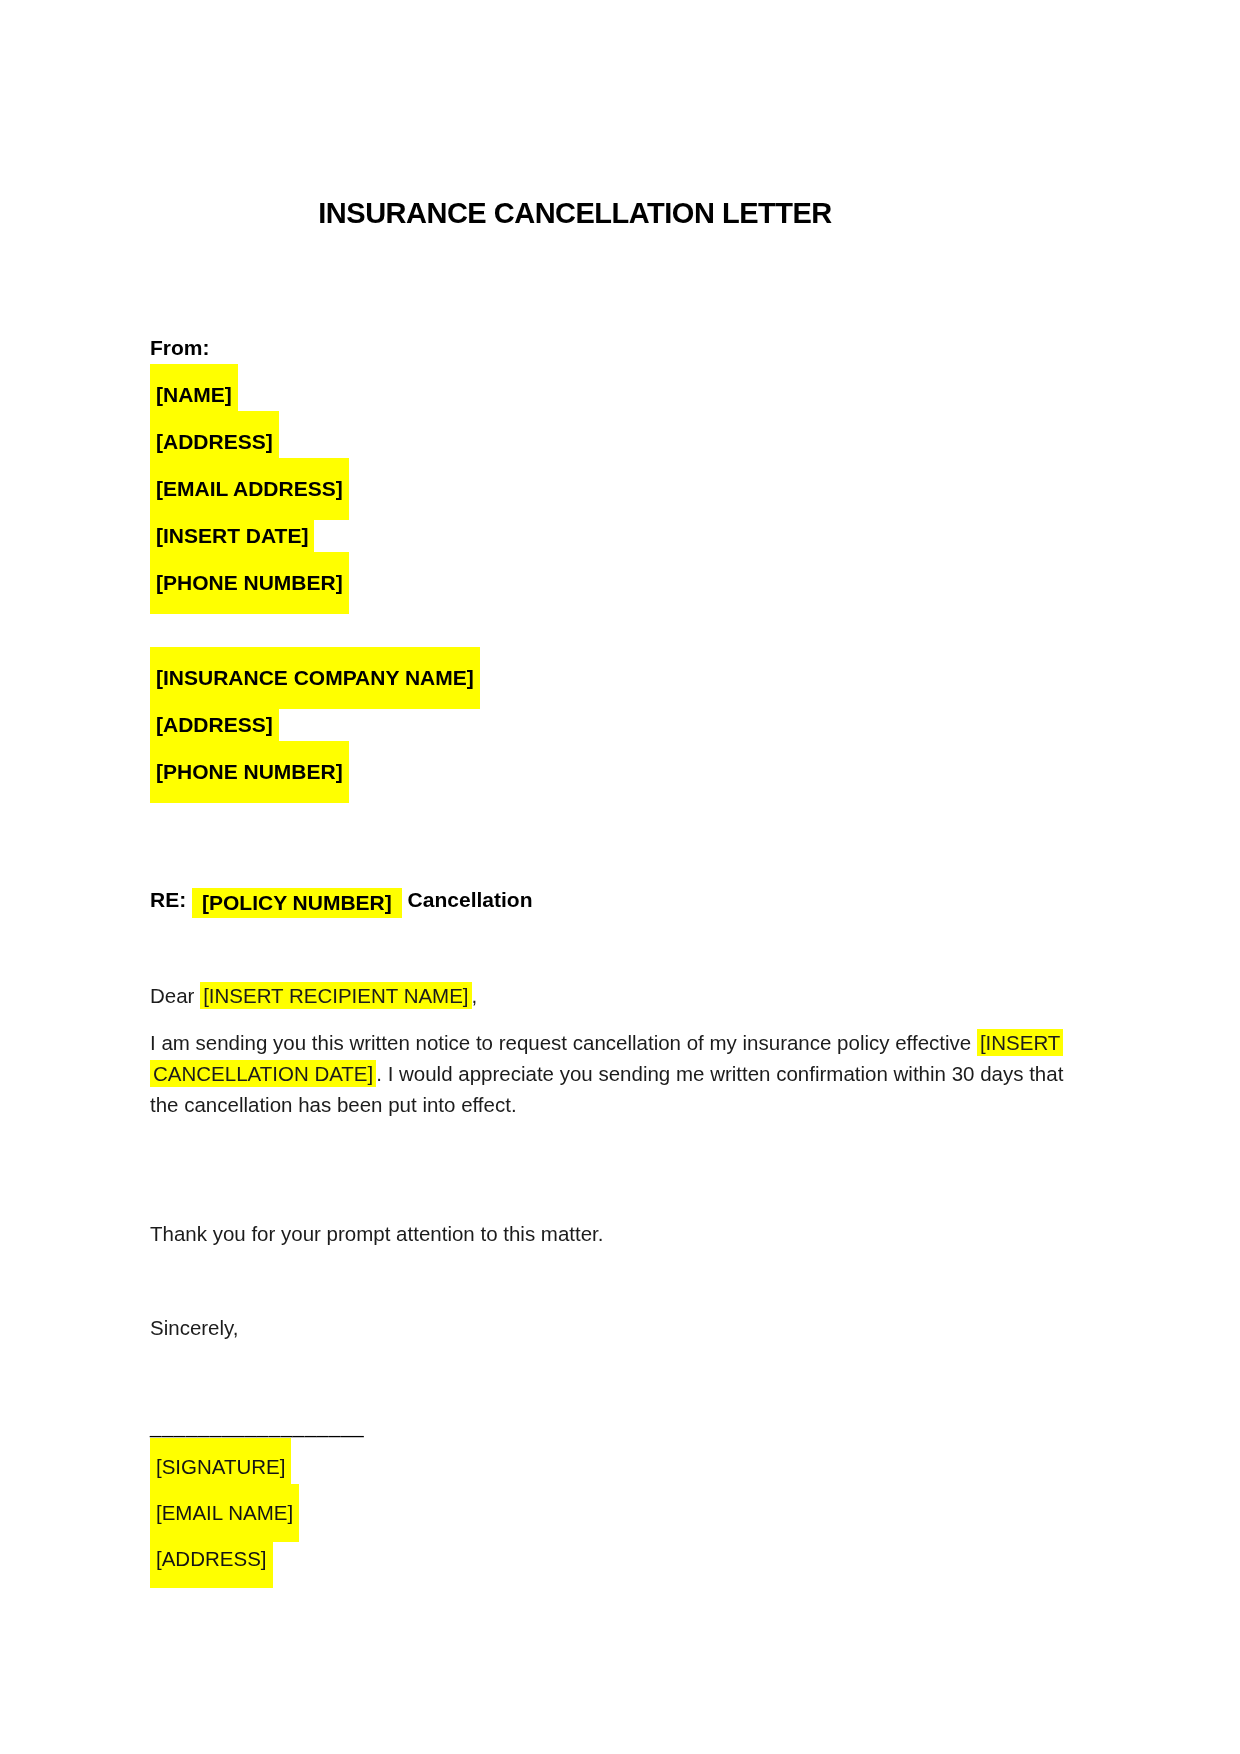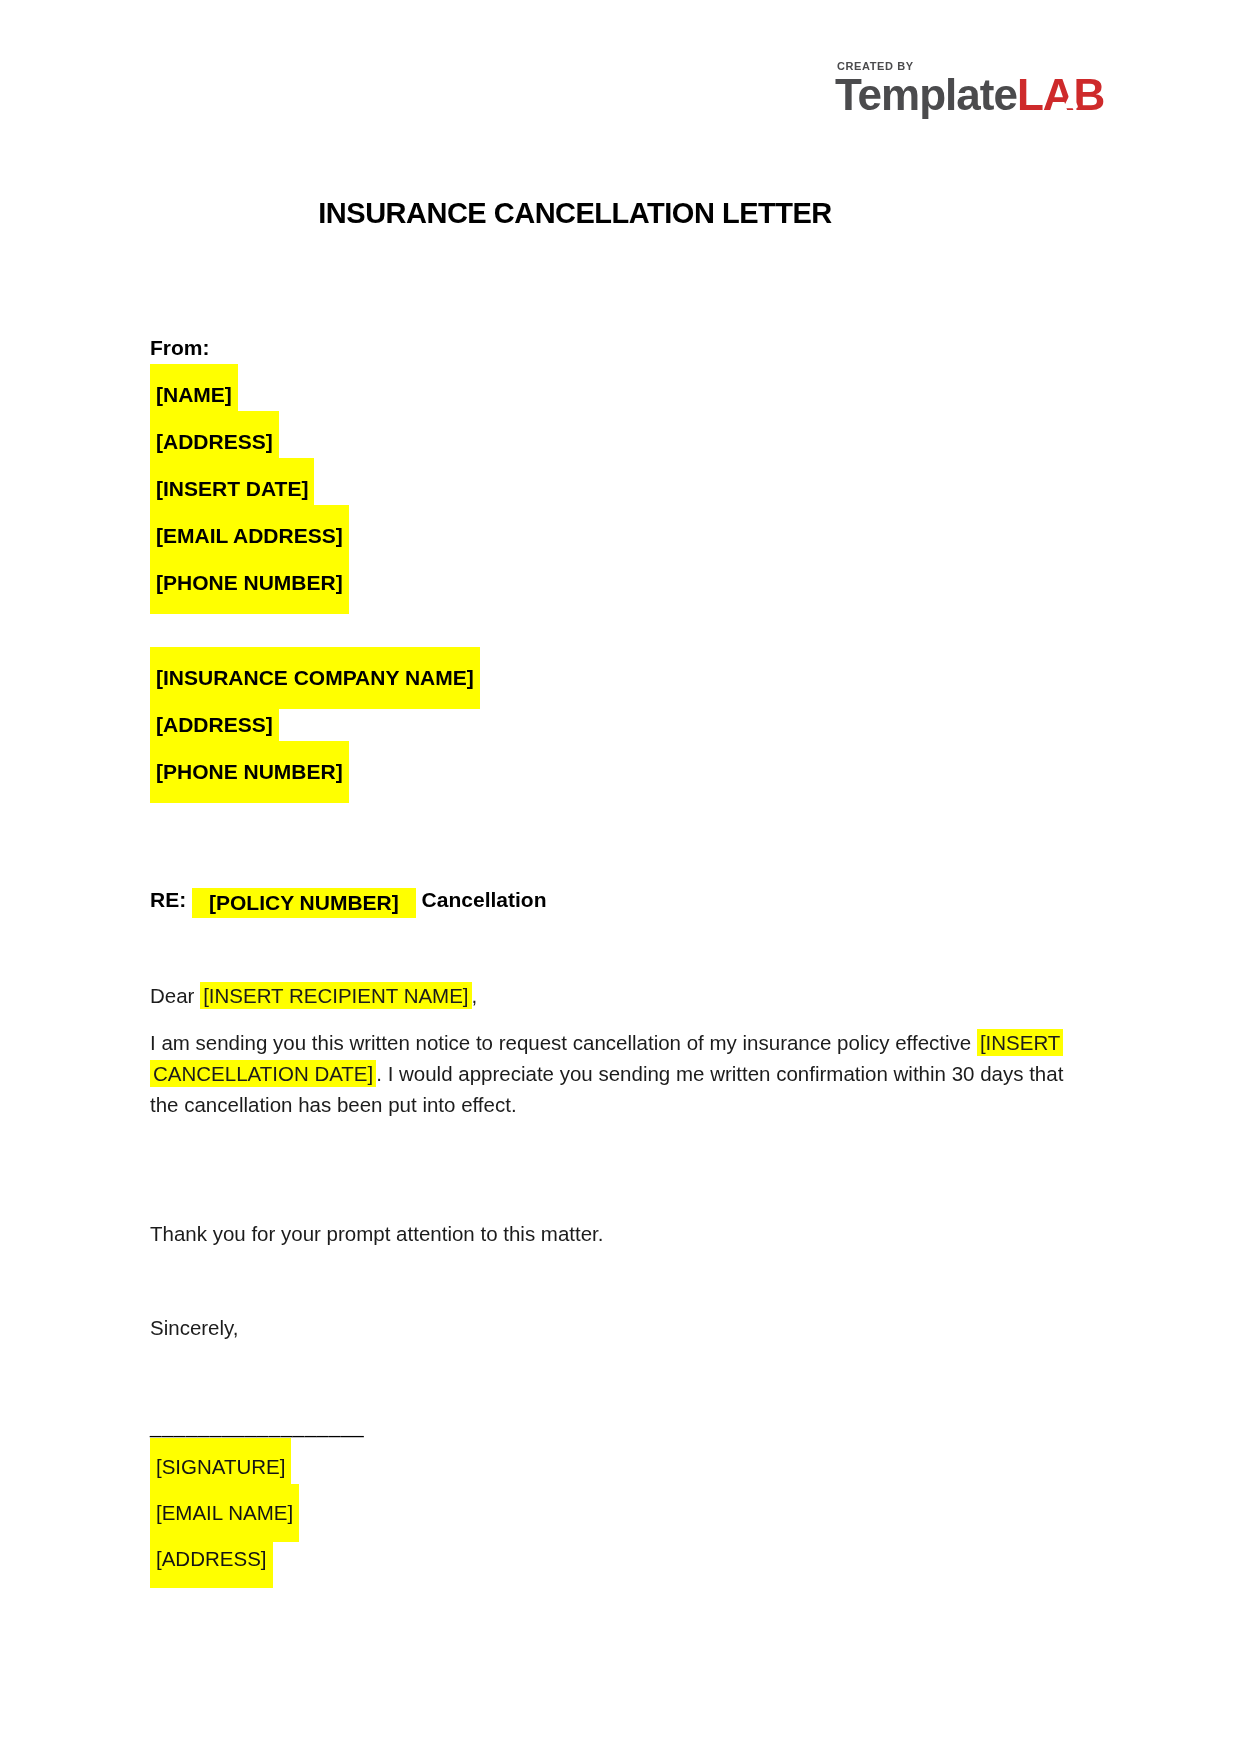--- a/index.html
+++ b/index.html
@@ -32,21 +32,21 @@
   .label-row{height:31px;margin-bottom:16px;display:flex;align-items:center;
     font-size:21px;font-weight:700;color:#000;}
   .hl-row{height:31px;margin-bottom:16px;display:flex;align-items:center;}
   .hlb{
     background:#ffff00;color:#000;
     font-size:21px;font-weight:700;padding:19px 6px;
   }
   
   .subject{position:absolute;left:150px;top:888px;height:31px;display:flex;align-items:flex-start;
     font-size:21px;font-weight:700;color:#000;white-space:pre;}
-  .subject .hlb{padding:3px 17px;}
+  .subject .hlb{padding:3px 10px;}
   .bodytext{font-size:20.5px;line-height:31px;color:#1c1c1c;}
   .salutation{position:absolute;left:150px;top:980px;width:935px;white-space:pre;}
   .hl-inline{
     background:#ffff00;padding:2px 3px;
     -webkit-box-decoration-break:clone;box-decoration-break:clone;
   }
   .para{position:absolute;left:150px;width:935px;margin:0;}
   .p1{top:1027px;}
   .p2{top:1140px;}
   .p3{top:1218px;}
@@ -57,42 +57,36 @@
   .hls{
     background:#ffff00;color:#141414;
     font-size:20.5px;font-weight:400;padding:17px 6px;
   }
 </style>
 </head>
 <body>
 
 <div class="page">
 
-  <div class="logo">
-    <div class="created-by">CREATED BY</div>
-    <div class="brand"><span class="brand-gray">Template</span><span class="brand-red">LAB</span><svg class="flask" viewBox="0 0 16 19" aria-hidden="true">
-          <path d="M6 0.5 L10 0.5 L10 6 L14.5 15.3 Q15.7 18.2 12.7 18.2 L3.3 18.2 Q0.3 18.2 1.5 15.3 L6 6 Z" fill="#ffffff"></path>
-        </svg></div>
-  </div>
 
   <h1 class="title">INSURANCE CANCELLATION LETTER</h1>
 
   <div class="block" style="top:332px">
     <div class="label-row">From:</div>
     <div class="hl-row">
         <span class="hlb">[NAME]</span>
       </div>
     <div class="hl-row">
         <span class="hlb">[ADDRESS]</span>
       </div>
     <div class="hl-row">
-        <span class="hlb">[INSERT DATE]</span>
+        <span class="hlb">[EMAIL ADDRESS]</span>
       </div>
     <div class="hl-row">
-        <span class="hlb">[EMAIL ADDRESS]</span>
+        <span class="hlb">[INSERT DATE]</span>
       </div>
     <div class="hl-row">
         <span class="hlb">[PHONE NUMBER]</span>
       </div>
   </div>
 
   <div class="block" style="top:662px">
     <div class="hl-row">
         <span class="hlb">[INSURANCE COMPANY NAME]</span>
       </div>

